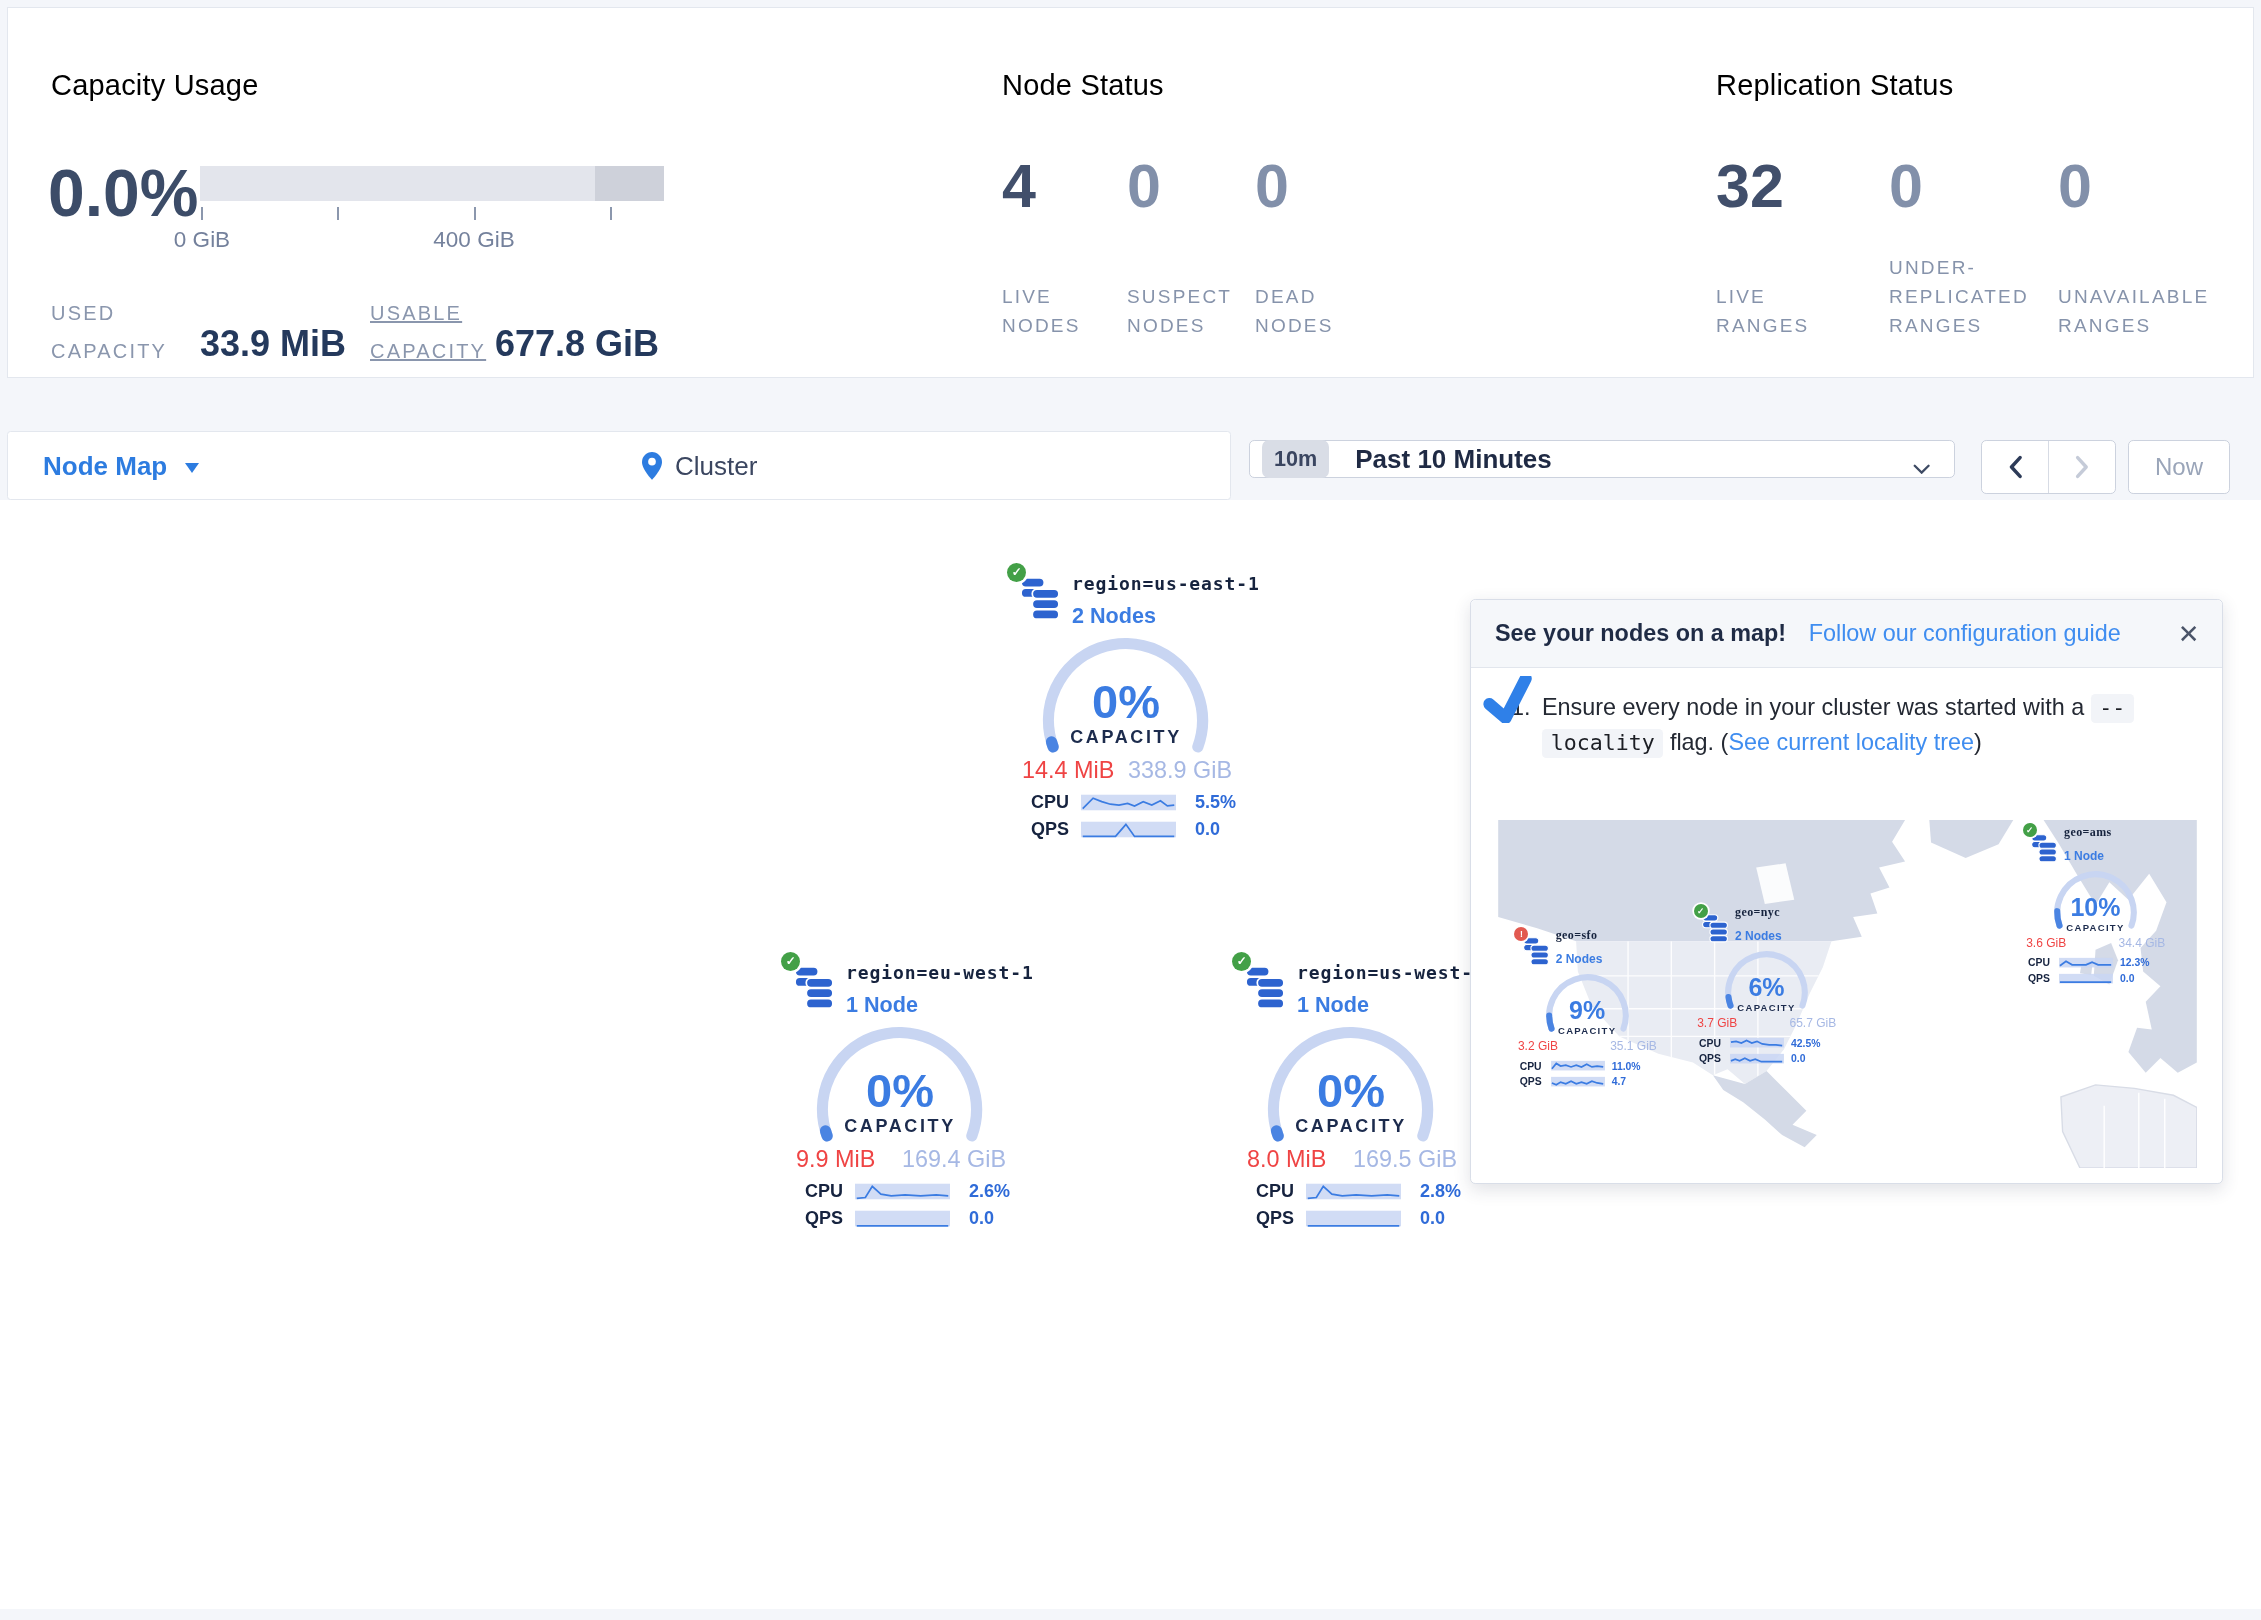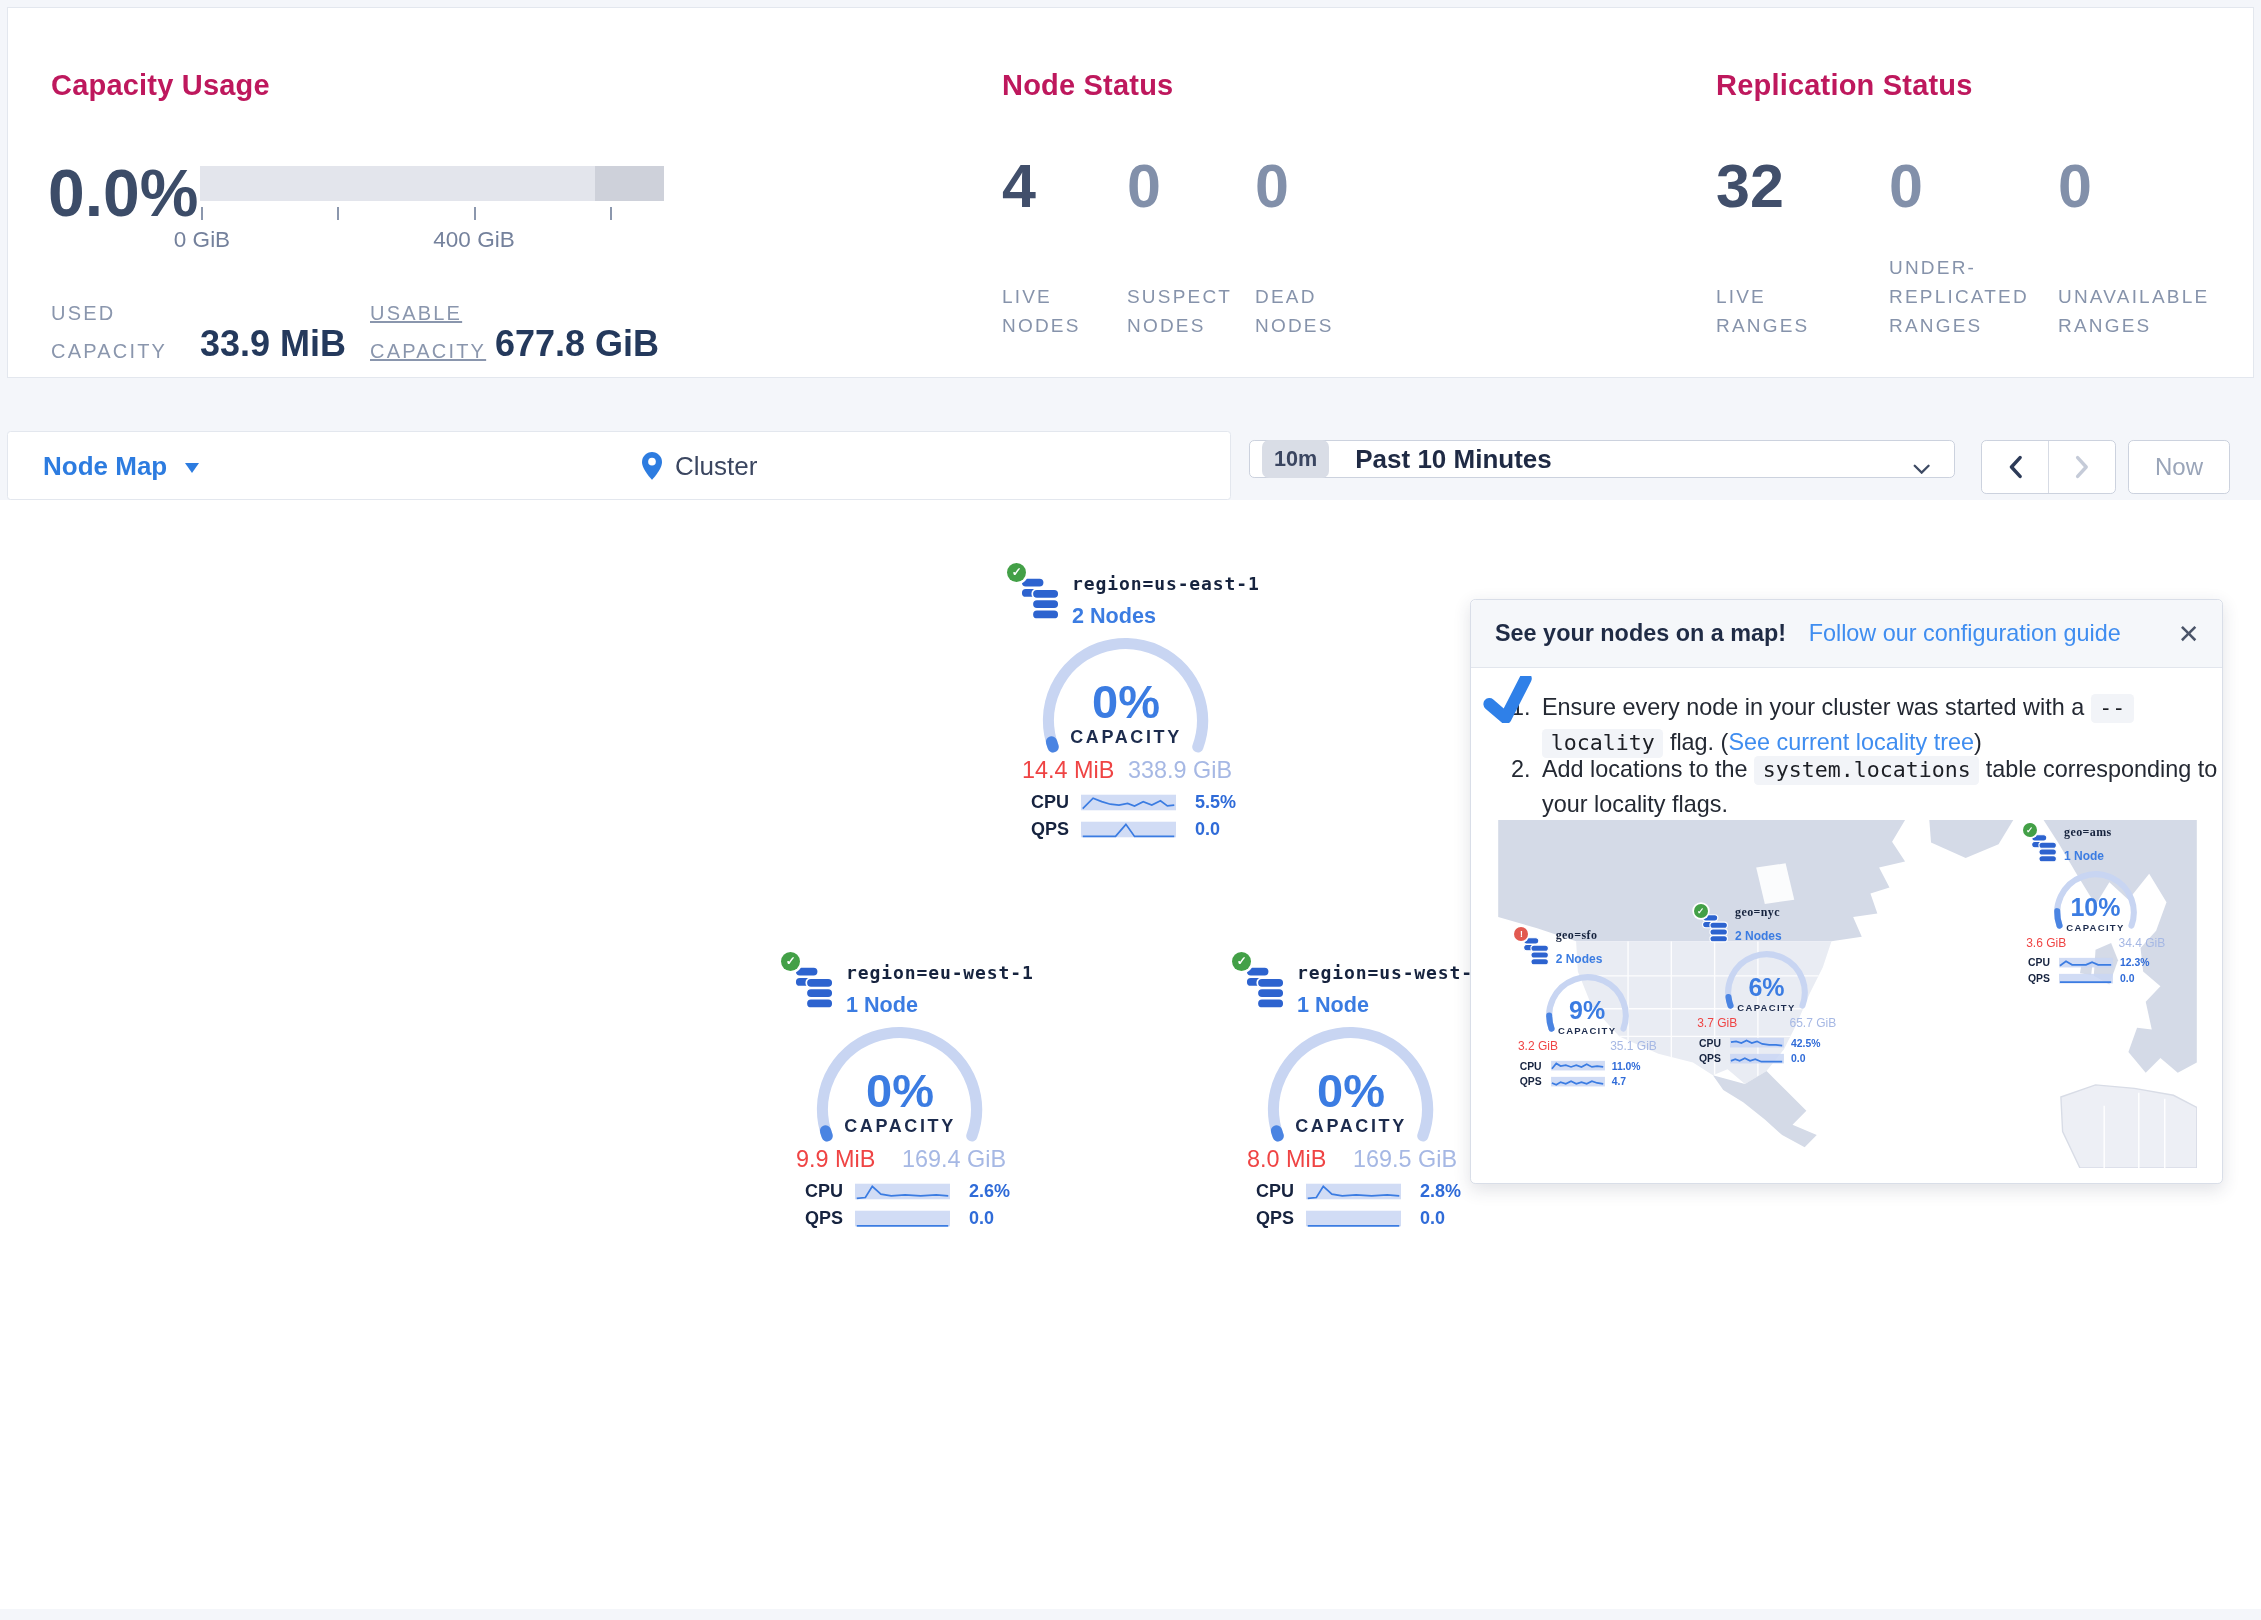--- a/index.html
+++ b/index.html
@@ -4,21 +4,21 @@
 <style>
   html,body{margin:0;padding:0;}
   body{
     width:2261px;height:1621px;position:relative;overflow:hidden;
     background:#f4f6fa;font-family:"Liberation Sans",sans-serif;
     -webkit-font-smoothing:antialiased;color:#3f4e69;
   }
   .abs{position:absolute;}
   
   .stats-card{left:7px;top:7px;width:2247px;height:371px;background:#fff;border:0.9px solid #e3e7ee;box-sizing:border-box;}
-  .sec-title{position:absolute;top:61px;font-size:29px;font-weight:700;color:#be185d;letter-spacing:0.2px;}
+  .sec-title{position:absolute;top:61px;font-size:29px;font-weight:400;color:#000000;letter-spacing:0.2px;}
   .big-pct{position:absolute;left:40px;top:147px;font-size:66px;font-weight:700;color:#3c4c68;}
   .cap-bar{position:absolute;left:192px;top:158px;width:464px;height:35px;background:#e3e5ec;}
   .cap-bar-seg{position:absolute;right:0;top:0;width:69px;height:35px;background:#ced1da;}
   .tick{position:absolute;top:41px;width:1.7px;height:13px;background:#8b97ad;}
   .tick-lbl{position:absolute;top:61px;width:104px;text-align:center;font-size:22.5px;color:#74819c;}
   .kv-label{position:absolute;top:286px;font-size:20px;line-height:38px;letter-spacing:2.2px;color:#8a96ad;}
   .kv-value{position:absolute;top:315px;font-size:36px;font-weight:700;color:#24395c;}
   .stat-num{position:absolute;top:143px;font-size:61px;font-weight:700;}
   .stat-num.hot{color:#414f6b;} .stat-num.cold{color:#8290aa;}
   .stat-label{position:absolute;bottom:37px;font-size:19px;line-height:29px;letter-spacing:2.2px;color:#8693ab;}
@@ -314,23 +314,20 @@
   </div>
 
   <svg class="big-check" width="50" height="47" viewBox="0 0 58 54">
     <path d="M7 30 L24 48 L52 5" fill="none" stroke="#2f80e8" stroke-width="14" stroke-linecap="round" stroke-linejoin="round" transform="rotate(-6 29 27)"></path>
   </svg>
 
   <div class="pp-item" style="top:90px;">
     <span class="pp-num">1.</span><span>Ensure every node in your cluster was started with a </span><span class="code">--</span><br>
     <span class="code">locality</span><span> flag. (</span><span class="inline-link">See current locality tree</span><span>)</span>
   </div>
-  <div class="pp-item" style="top:152px;">
-    <span class="pp-num">2.</span><span>Add locations to the </span><span class="code">system.locations</span><span> table corresponding to your locality flags.</span>
-  </div>
 
   <div class="pp-map">
     <svg width="699" height="348" viewBox="0 0 807 402">
       <rect x="0" y="0" width="807" height="402" fill="#ffffff"></rect>
       <defs>
         <clipPath id="usclip">
           <path d="M90 140 L385 140 L375 170 L360 200 L345 235 L330 265 L310 290 L285 305 L265 288 L248 295 L225 280 L185 270 L140 250 L108 215 L92 175 Z"></path>
         </clipPath>
       </defs>
 

